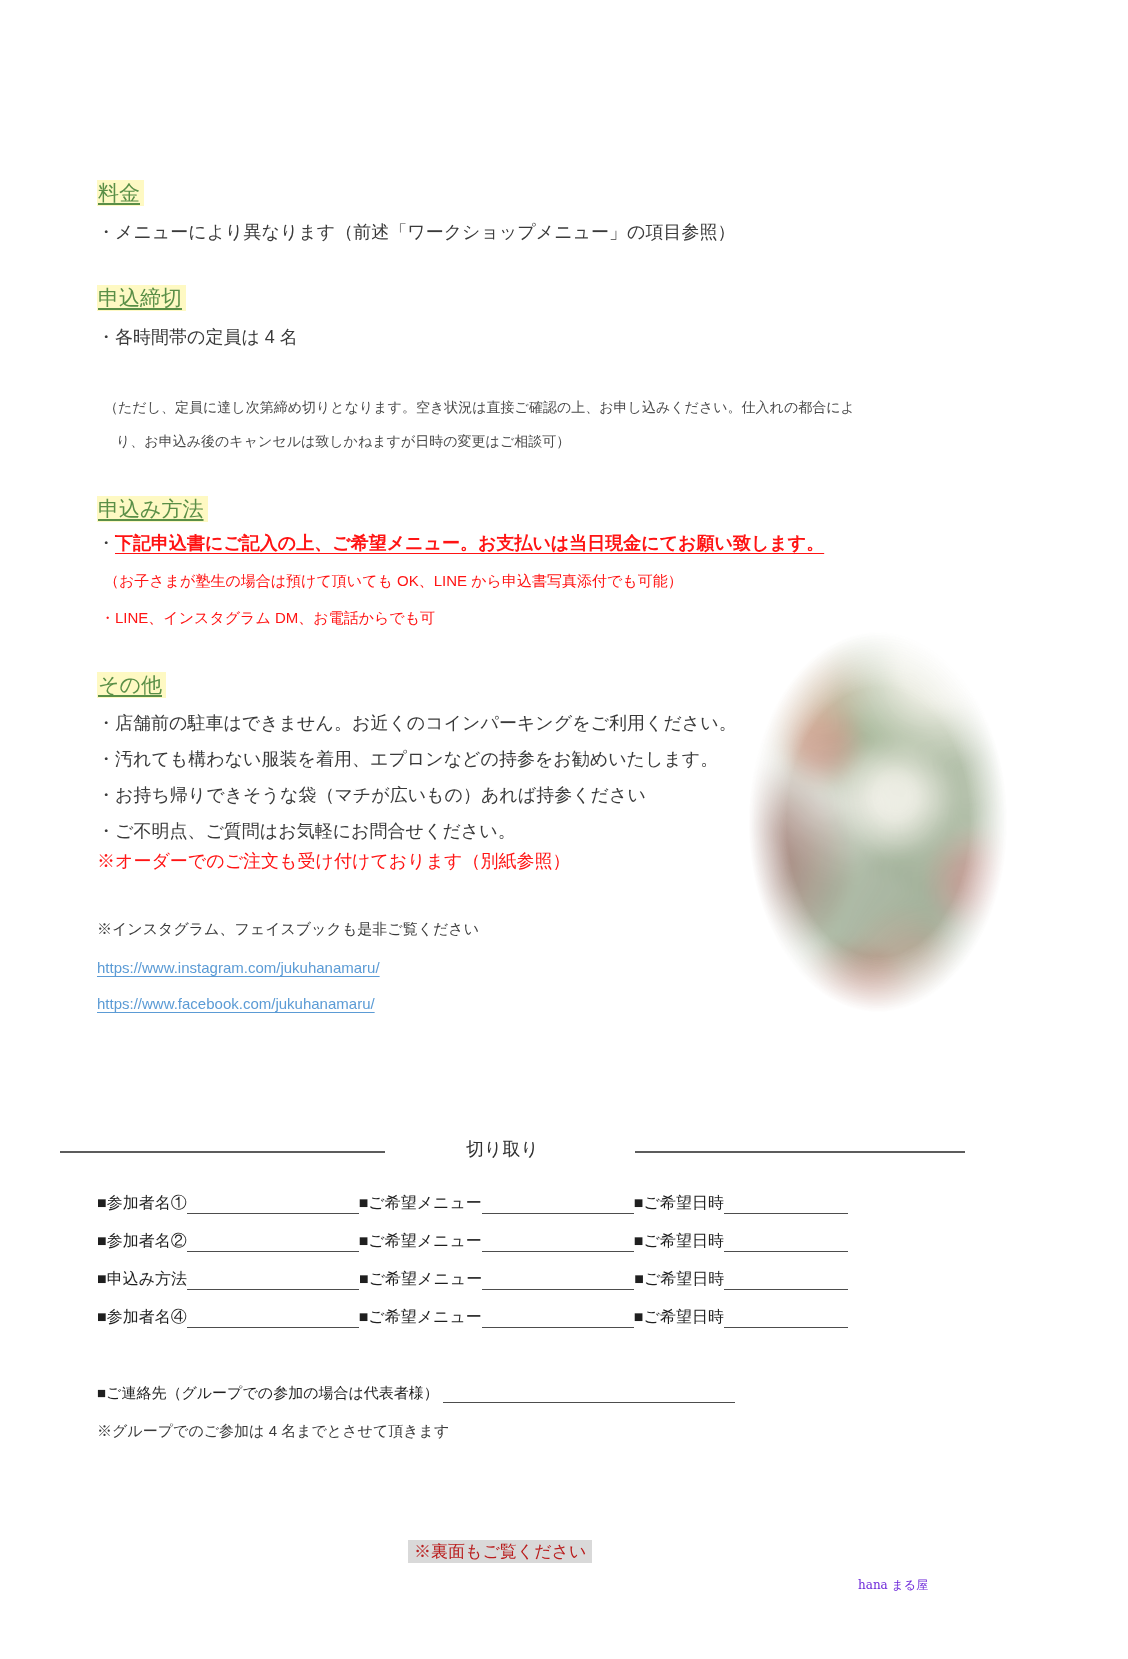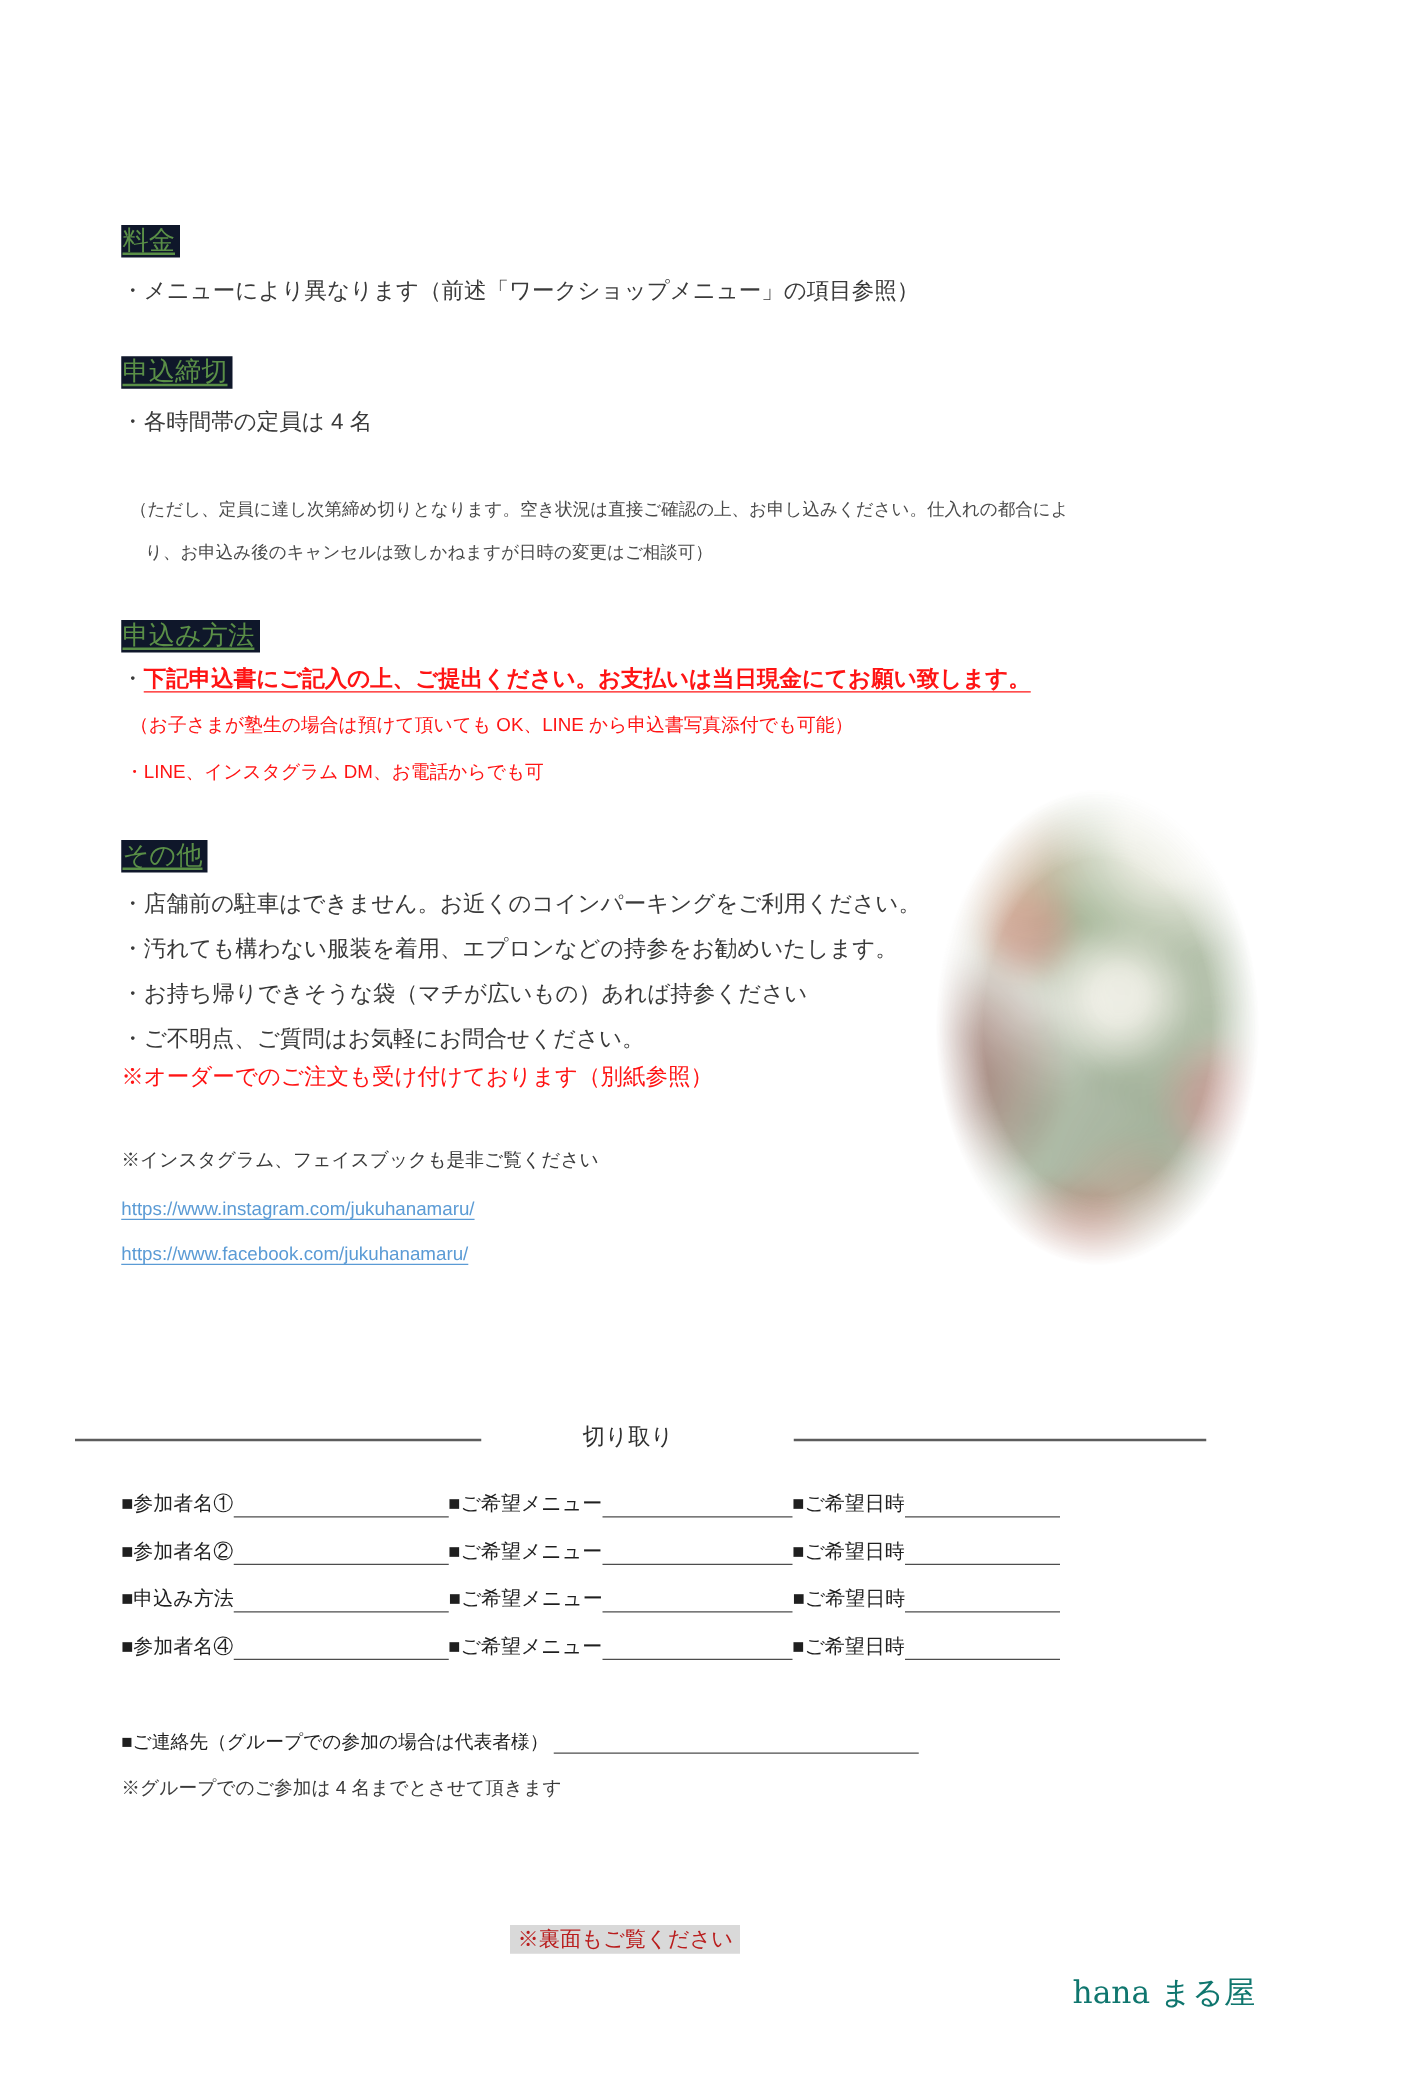--- a/index.html
+++ b/index.html
@@ -10,21 +10,21 @@
     background:#ffffff;
     overflow:hidden;
     font-family:"Liberation Sans",sans-serif;
     color:#3a3a3a;
   }
   .line{position:absolute;white-space:nowrap;line-height:1.25;}
   .serif{font-family:"DejaVu Serif","Liberation Serif",serif;}
   .h{
     font-size:21px;
     color:#5a8f47;
-    background:#0f172a;
+    background:#fef9c3;
     text-decoration:underline;
     text-decoration-color:#5a8f47;
     text-underline-offset:3px;
     padding:1px 4px 2px 1px;
   }
   .b{font-size:18px;}
   .small{font-size:14px;color:#4a4a4a;}
   .red{color:#ff1414;}
   .redbold{color:#ff1414;font-weight:bold;text-decoration:underline;text-underline-offset:4px;}
   .note15{font-size:15px;}
@@ -33,21 +33,21 @@
   }
   .cutline{position:absolute;height:0;border-top:2px solid #5c5c5c;}
   .cutlabel{font-size:18px;color:#2f2f2f;}
   .formrow{position:absolute;font-size:16px;color:#1f1f1f;white-space:nowrap;}
   .fld{display:inline-block;border-bottom:1.5px solid #4d4d4d;height:17px;vertical-align:bottom;}
   .fname{width:172px;}
   .fmenu{width:152px;}
   .fdate{width:124px;}
   .fcontact{width:292px;}
   .footnote{font-size:17px;background:#d9d9d9;padding:2px 6px;color:#b91c1c;}
-  .brand{font-size:25px;color:#0f766e;}
+  .brand{font-size:12px;color:#6d28d9;}
   
   #flower{
     position:absolute;left:712px;top:578px;width:332px;height:488px;
     z-index:0;
     filter:blur(6px);
     opacity:.9;
     background:
       radial-gradient(circle at 68% 18%, rgba(246,244,236,.85) 0 8%, rgba(246,244,236,0) 22%),
       radial-gradient(circle at 55% 45%, rgba(250,247,240,.8) 0 6%, rgba(250,247,240,0) 19%),
       radial-gradient(circle at 25% 22%, rgba(226,173,150,.55) 0 6%, rgba(226,173,150,0) 18%),
@@ -83,21 +83,21 @@
     <span class="h">申込締切</span>
   </div>
   <div class="line b z" style="left:97px;top:326px;">・各時間帯の定員は 4 名</div>
   <div class="line small z" style="left:104px;top:399px;">（ただし、定員に達し次第締め切りとなります。空き状況は直接ご確認の上、お申し込みください。仕入れの都合によ</div>
   <div class="line small z" style="left:116px;top:433px;">り、お申込み後のキャンセルは致しかねますが日時の変更はご相談可）</div>
 
   <div class="line z" style="left:97px;top:496px;">
     <span class="h">申込み方法</span>
   </div>
   <div class="line b z" style="left:97px;top:532px;">
-    <span>・</span><span class="redbold">下記申込書にご記入の上、ご提出ください。お支払いは当日現金にてお願い致します。</span>
+    <span>・</span><span class="redbold">下記申込書にご記入の上、ご希望メニュー。お支払いは当日現金にてお願い致します。</span>
   </div>
   <div class="line red note15 z" style="left:104px;top:572px;">（お子さまが塾生の場合は預けて頂いても OK、LINE から申込書写真添付でも可能）</div>
   <div class="line red note15 z" style="left:100px;top:609px;">・LINE、インスタグラム DM、お電話からでも可</div>
 
   <div class="line z" style="left:97px;top:672px;">
     <span class="h">その他</span>
   </div>
   <div class="line b z" style="left:97px;top:712px;">・店舗前の駐車はできません。お近くのコインパーキングをご利用ください。</div>
   <div class="line b z" style="left:97px;top:748px;">・汚れても構わない服装を着用、エプロンなどの持参をお勧めいたします。</div>
   <div class="line b z" style="left:97px;top:784px;">・お持ち帰りできそうな袋（マチが広いもの）あれば持参ください</div>

